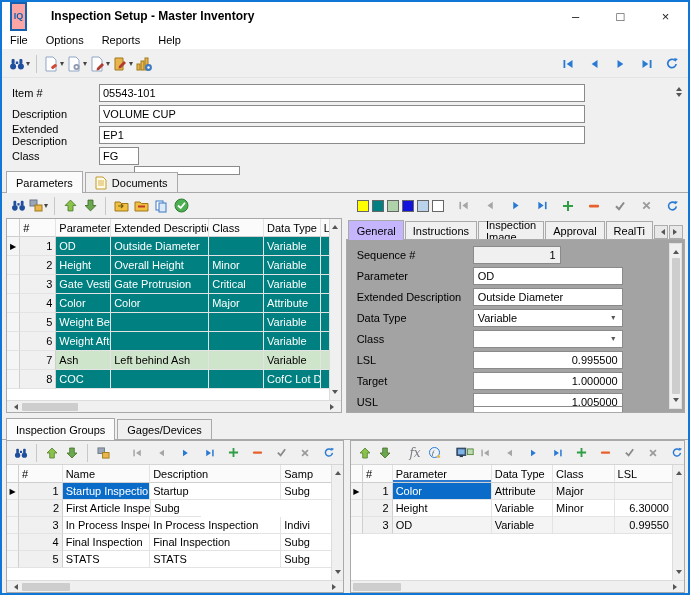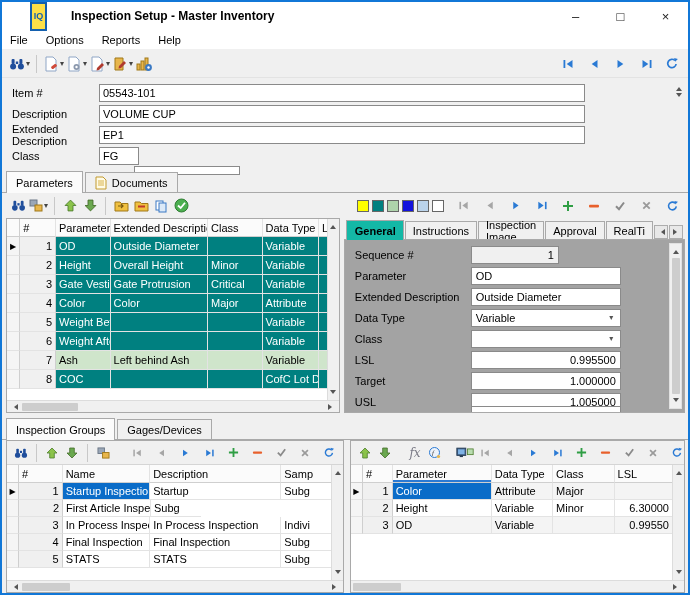--- a/index.html
+++ b/index.html
@@ -2,21 +2,21 @@
 <html><head>
 <meta charset="utf-8">
 <style>
   * { box-sizing: border-box; margin: 0; padding: 0; }
   html,body { background:#cfd8e4; }
   body { font-family:"Liberation Sans", sans-serif; font-size:11px; color:#000; }
   .window { position:relative; width:690px; height:595px; border:2px solid #1177d7; background:#f0f0f0; overflow:hidden; }
 
   
   .titlebar { height:28px; background:#ffffff; display:flex; align-items:center; padding-left:8px; }
-  .applogo { width:17px; height:29px; border:2px solid #1460ae; color:#1460ae; font-weight:bold; font-size:9px; display:flex; align-items:center; justify-content:center; background:#fde047;margin-left:20px; }
+  .applogo { width:17px; height:29px; border:2px solid #1460ae; color:#1460ae; font-weight:bold; font-size:9px; display:flex; align-items:center; justify-content:center; background:#fca5a5; }
   .apptitle { margin-left:24px; font-size:12px;font-weight:bold; }
   .winbtns { margin-left:auto; display:flex; height:100%; }
   .winbtn { width:45px; display:flex; align-items:center; justify-content:center; font-size:13px; color:#222; }
 
   
   .menubar { height:20px; background:#fff; display:flex; align-items:center; padding-left:8px; gap:18px; border-bottom:1px solid #f0f0f0; }
   .menuitem { font-size:11px; }
 
   
   .toolbar { display:flex; align-items:center; background:#f0f0f0; }
@@ -72,21 +72,21 @@
   .hthumb { height:8px; background:#cdcdcd; border-radius:1px; }
 
   
   .c-sel{width:14px;} .c-num{width:38px;} .c-par{width:58px;} .c-ext{width:104px;} .c-cls{width:58px;} .c-dt{width:60px;} .c-l{width:8px; border-right:none;}
   .pg-row{height:19px;} .pg-head{height:18px;}
 
   
   .detailwrap { flex:1; margin-left:4px; display:flex; flex-direction:column; }
   .dtabs { display:flex; align-items:flex-end; padding:2px 2px 0 2px; }
   .dtab { height:18px; padding:0 7px; border:1px solid #a9a9a9; border-bottom:none; background:#f0f0f0; display:flex; align-items:center; font-size:11px; margin-right:1px; }
-  .dtab.active { background:#14b8a6; height:20px; margin-bottom:-1px; z-index:2; font-weight:bold;padding-left:8px; }
+  .dtab.active { background:#c4b5fd; height:20px; margin-bottom:-1px; z-index:2; font-weight:normal;padding-left:8px; }
   .dtabscrollers { margin-left:auto; display:flex; gap:1px; }
   .dtsbtn { width:14px; height:14px; border:1px solid #adadad; background:#e8e8e8; display:flex; align-items:center; justify-content:center; }
   .detailpanel { flex:1; border:1px solid #a9a9a9; background:#a3a3a3; position:relative; padding-top:4px; }
   .drow { display:flex; align-items:center; height:21px; padding-left:10px; }
   .dlabel { width:116px; }
   .dinput { height:18px; border:1px solid #8a8a8a; background:#fff; display:flex; align-items:center; padding:0 4px; font-size:11px; }
   .d-wide { width:150px; }
   .d-seq { width:88px; background:#f0f0f0; justify-content:flex-end; }
   .d-num { justify-content:flex-end; }
   .combo { position:relative; }

